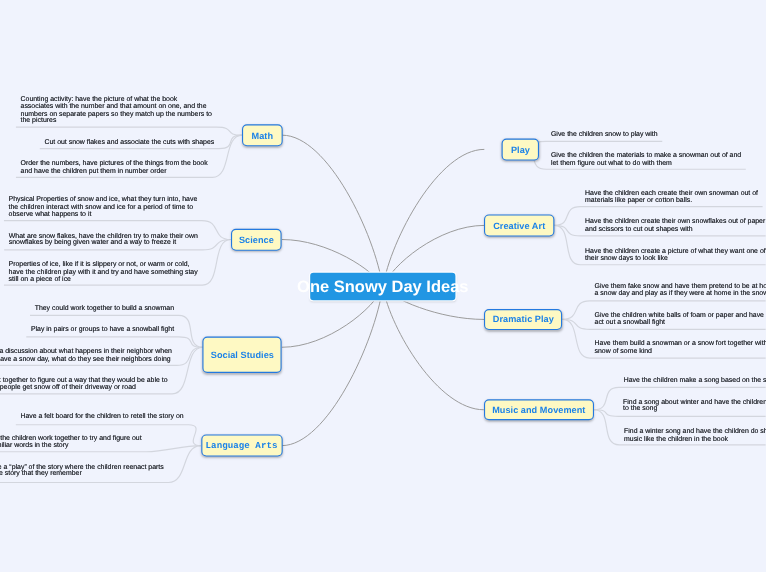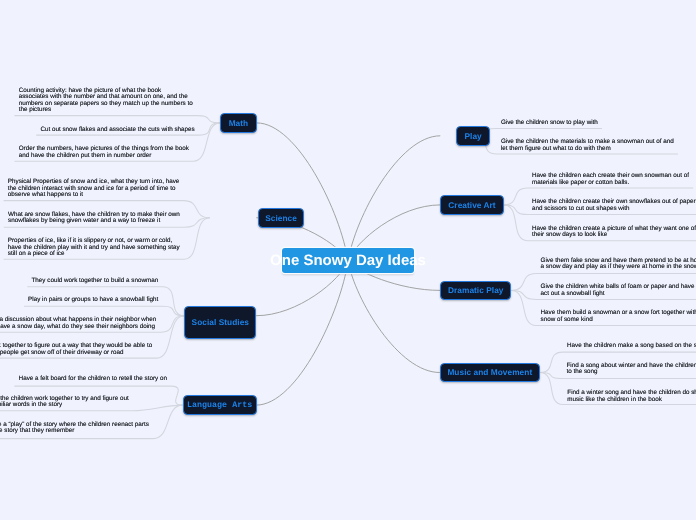--- a/index.html
+++ b/index.html
@@ -8,21 +8,21 @@
        font-family:"Liberation Sans",sans-serif;overflow:hidden;position:relative;
        -webkit-font-smoothing:antialiased;text-rendering:geometricPrecision;}
   #stage{position:absolute;left:0;top:0;width:696px;height:520px;}
   svg#links{position:absolute;left:0;top:0;width:696px;height:520px;pointer-events:none;}
   svg#links path{fill:none;stroke:#9a9a9a;stroke-width:0.9;}
   svg#links path.under{stroke:#d3d6de;stroke-width:1.05;}
   .node{position:absolute;box-sizing:border-box;white-space:nowrap;transform:translateZ(0);}
   .center-node{background:#2196e3;border-radius:3px;color:#fff;font-weight:bold;
        font-size:15px;display:flex;align-items:center;justify-content:center;
        box-shadow:0 0 0 1.2px #fbfcff, 0 1.2px 2px rgba(0,0,0,0.17);}
-  .cat-node{background:#0f172a;border:1.6px solid #2379e0;border-radius:4.5px;color:#1b82e8;
+  .cat-node{background:#fef9c3;border:1.6px solid #2379e0;border-radius:4.5px;color:#1b82e8;
        font-weight:bold;font-size:8.3px;display:flex;align-items:center;justify-content:center;
        box-shadow:0 1px 2px rgba(0,0,0,0.25);letter-spacing:0.05px;}
   .leaf{position:absolute;font-size:6.3px;color:#33363d;line-height:6.6px;white-space:nowrap;
         transform:translateZ(0);text-shadow:0 0 0.2px #33363d;}
 </style>
 </head>
 <body>
 
 <div id="stage">
   <svg id="links" viewBox="0 0 696 520">
@@ -68,21 +68,21 @@
         <div>numbers on separate papers so they match up the numbers to</div>
         <div>the pictures</div>
       </div>
       <div class="leaf" title="Cut out snow flakes and associate the cuts with shapes" style="left: 40.4px; top: 126.5px;">
         <div>Cut out snow flakes and associate the cuts with shapes</div>
       </div>
       <div class="leaf" title="Order the numbers, have pictures of the things from the book and have the children put them in number order" style="left: 18.7px; top: 146.3px;">
         <div>Order the numbers, have pictures of the things from the book</div>
         <div>and have the children put them in number order</div>
       </div>
-      <div class="node cat-node" style="left: 209.8px; top: 207.7px; width: 46.5px; height: 20.1px; margin-left: 48px;">Science</div>
+      <div class="node cat-node" style="left: 209.8px; top: 207.7px; width: 46.5px; height: 20.1px;">Science</div>
       <div class="leaf" title="Physical Properties of snow and ice, what they turn into, have the children interact with snow and ice for a period of time to observe what happens to it" style="left: 7.8px; top: 179.2px;">
         <div>Physical Properties of snow and ice, what they turn into, have</div>
         <div>the children interact with snow and ice for a period of time to</div>
         <div>observe what happens to it</div>
       </div>
       <div class="leaf" title="What are snow flakes, have the children try to make their own snowflakes by being given water and a way to freeze it" style="left: 8px; top: 211.9px;">
         <div>What are snow flakes, have the children try to make their own</div>
         <div>snowflakes by being given water and a way to freeze it</div>
       </div>
       <div class="leaf" title="Properties of ice, like if it is slippery or not, or warm or cold, have the children play with it and try and have something stay still on a piece of ice" style="left: 7.8px; top: 238.3px;">

